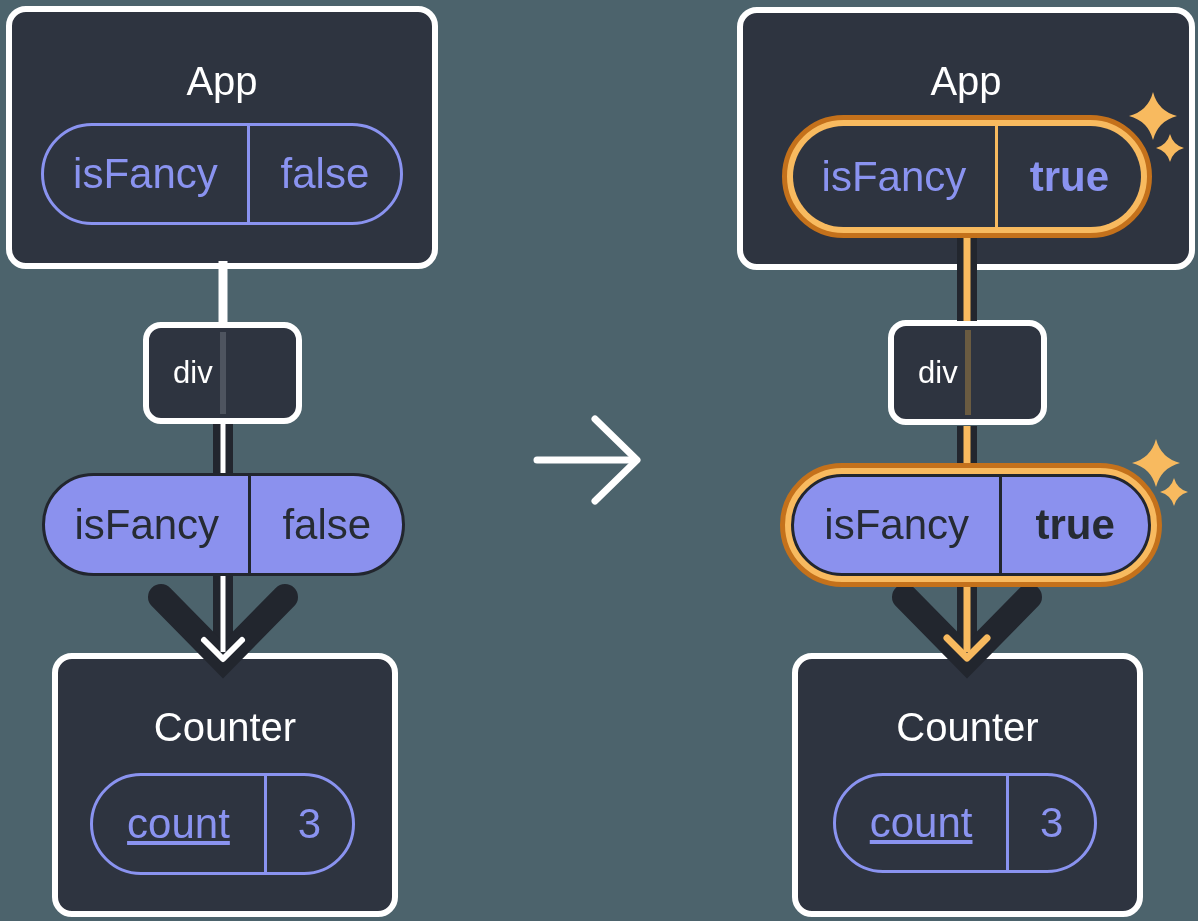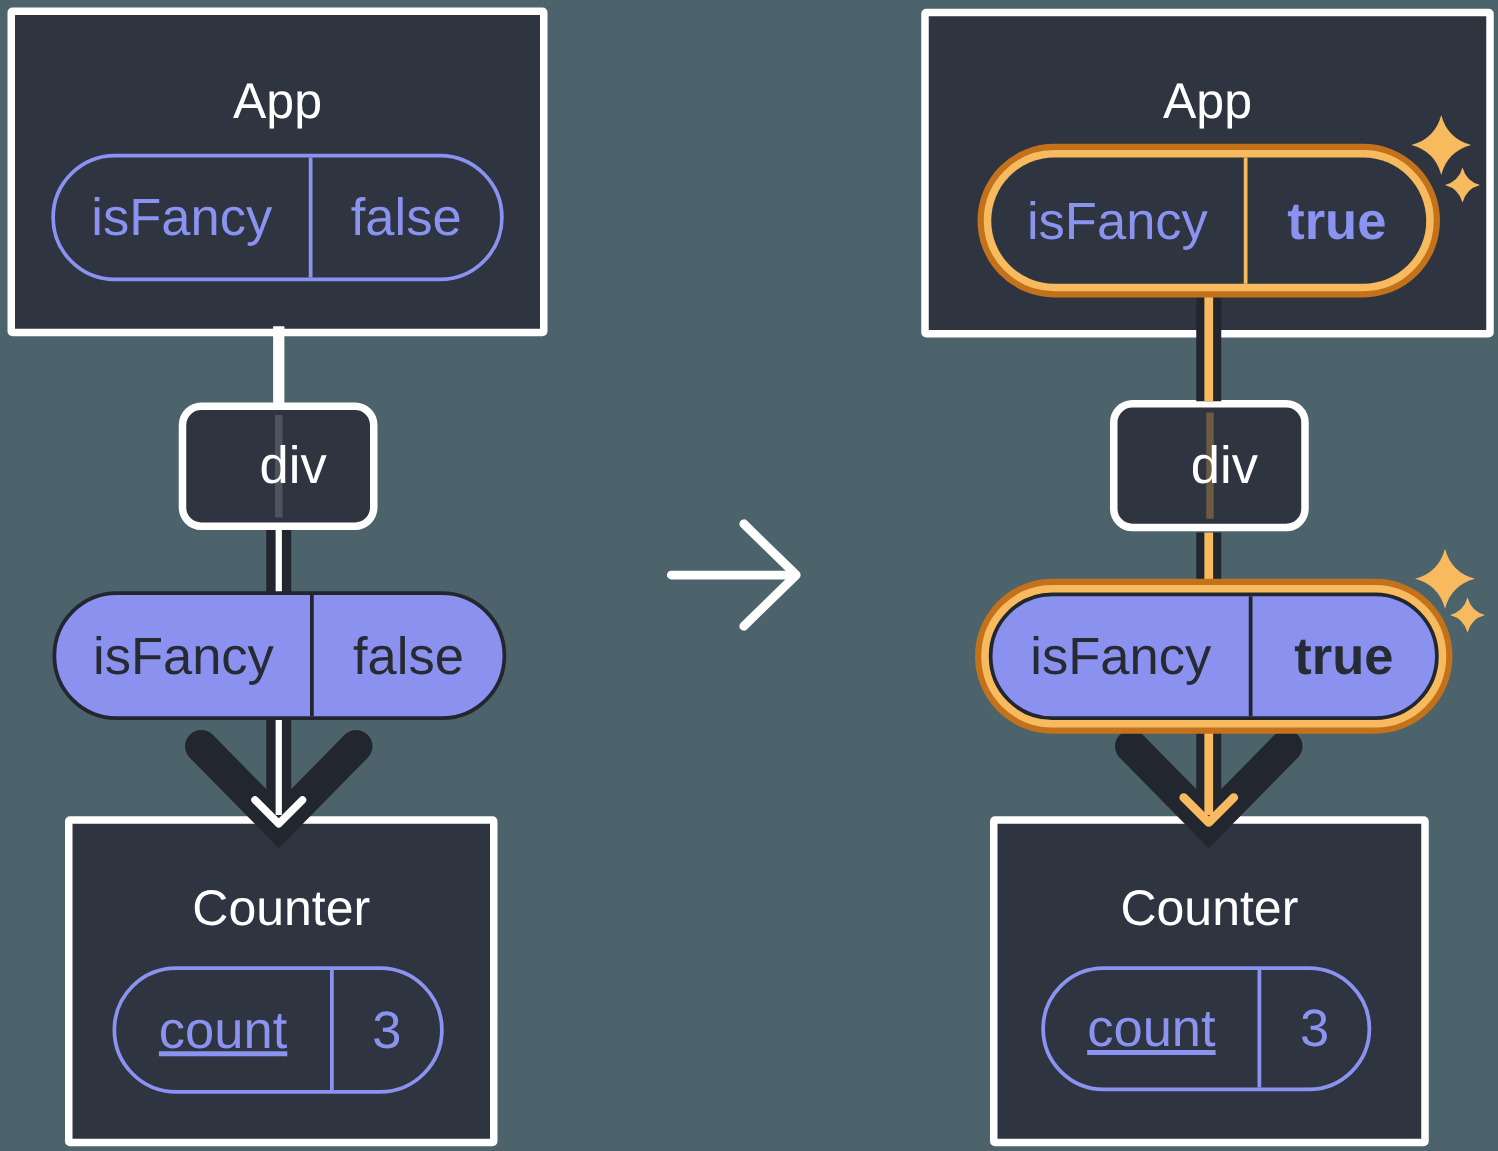--- a/index.html
+++ b/index.html
@@ -4,30 +4,30 @@
 <style>
   html,body{margin:0;padding:0;background:#4c636c;}
   .canvas{
     position:relative;width:1198px;height:921px;overflow:hidden;
     background:#4c636c;
     font-family:"Liberation Sans", sans-serif;
   }
   
   .box{
     position:absolute;box-sizing:border-box;
-    background:#2e3440;border:6px solid #ffffff;border-radius:4px;
+    background:#2e3440;border:6px solid #ffffff;border-radius:20px;
     z-index:1;
   }
   .box-title{
     position:absolute;left:0;right:0;text-align:center;
     color:#ffffff;font-size:40px;font-weight:500;line-height:1;
   }
   .divnode-label{
     position:absolute;left:0;right:0;top:50%;transform:translateY(-52%);
-    text-align:center;color:#ffffff;font-size:42px;font-weight:500;line-height:1;
+    color:#ffffff;font-size:31px;font-weight:500;line-height:1;
     z-index:2;
     padding-left:24px;
   }
   .pass-line{
     position:absolute;left:50%;top:4px;bottom:4px;width:6px;margin-left:-3px;
     z-index:1;
   }
   .pass-line.before{background:#4e545f;}
   .pass-line.after{background:#6a5b41;}
 

